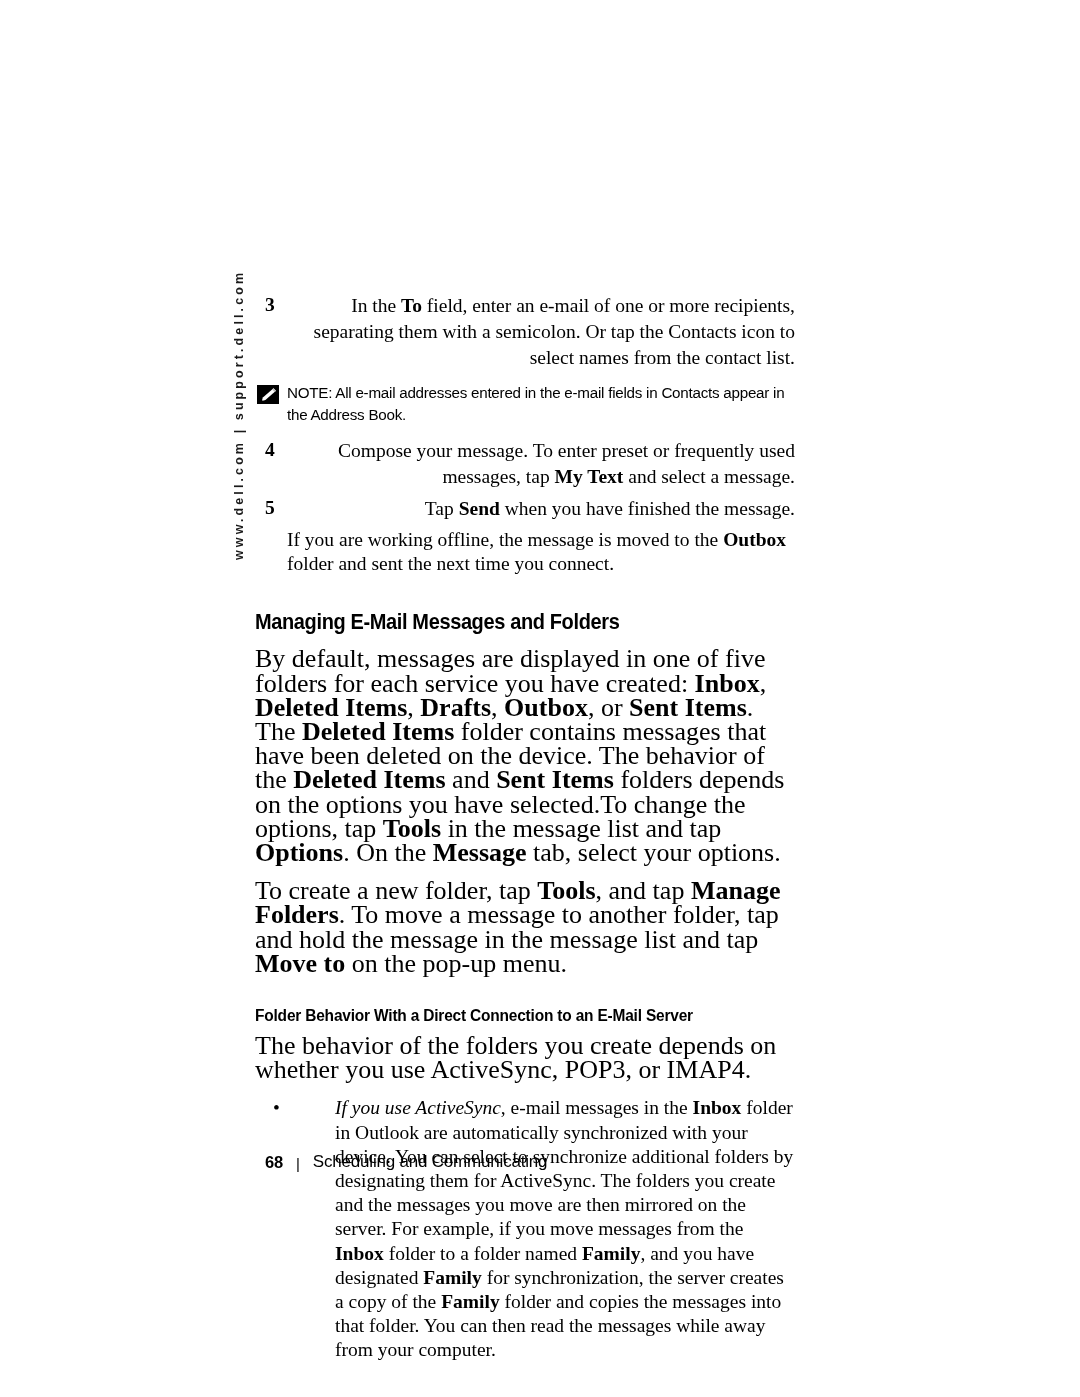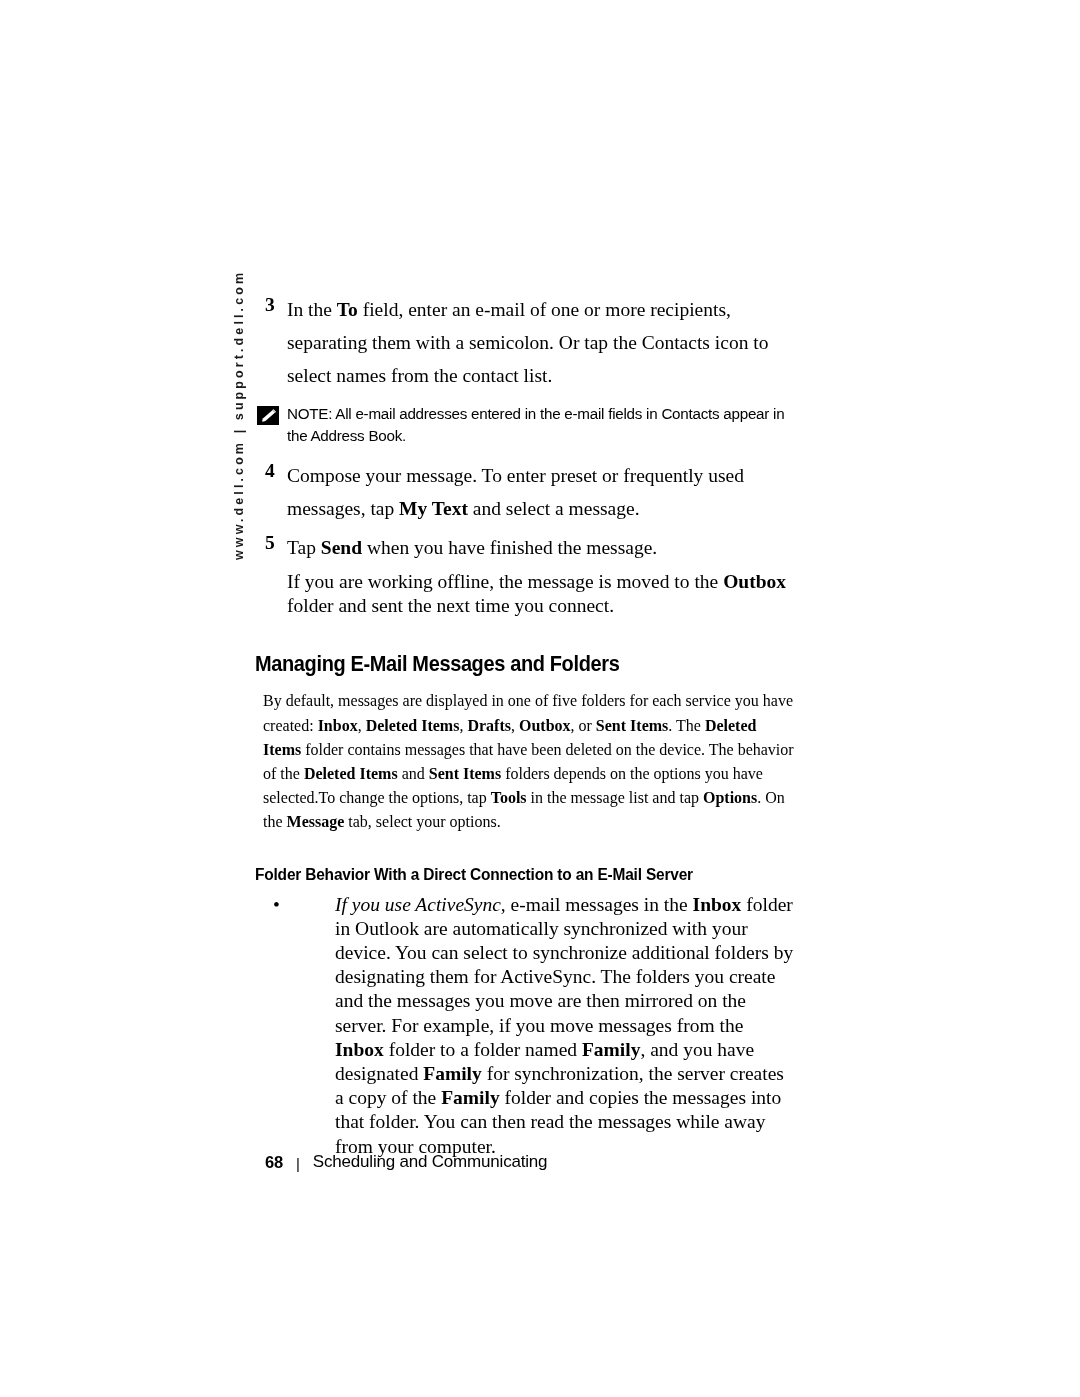--- a/index.html
+++ b/index.html
@@ -61,22 +61,22 @@
     font-weight: bold;
     font-size: 19.5px;
     line-height: 24.2px;
     text-align: left;
     padding-left: 10px;
     box-sizing: border-box;
   }
   .step-body {
     flex: 1 1 auto;
     font-size: 19.5px;
-    line-height: 33px;
-    text-align: left;
+    line-height: 26px;
+    text-align: right;
   }
 
   
   .step-cont {
     margin-left: 32px;
     font-size: 19.5px;
     line-height: 24.2px;
     margin-bottom: 0;
   }
 
@@ -123,23 +123,23 @@
     font-weight: bold;
     font-size: 16.3px;
     letter-spacing: -0.2px;
     margin: 30px 0 9px 0;
     transform: scaleX(0.95);
     transform-origin: left center;
   }
 
   
   p.body {
-    font-size: 16px;
-    line-height: 24.2px;
-    margin: 0 0 14px 8px;
+    font-size: 26px;
+    line-height: 24.2px;
+    margin: 0 0 14px 0;
   }
 
   
   .bullet {
     display: flex;
     margin-left: 18px;
     margin-top: 4px;
   }
   .bullet-dot {
     flex: 0 0 26px;
@@ -225,23 +225,25 @@
       <div class="step-num">5</div>
       <div class="step-body"><span>Tap </span><b>Send</b><span> when you have finished the message.</span></div>
     </div>
 
     <div class="step-cont"><span>If you are working offline, the message is moved to the </span><b>Outbox</b><span> folder and sent the next time you connect.</span></div>
 
     <h2 class="section-head">Managing E-Mail Messages and Folders</h2>
 
     <p class="body"><span>By default, messages are displayed in one of five folders for each service you have created: </span><b>Inbox</b><span>, </span><b>Deleted Items</b><span>, </span><b>Drafts</b><span>, </span><b>Outbox</b><span>, or </span><b>Sent Items</b><span>. The </span><b>Deleted Items</b><span> folder contains messages that have been deleted on the device. The behavior of the </span><b>Deleted Items</b><span> and </span><b>Sent Items</b><span> folders depends on the options you have selected.To change the options, tap </span><b>Tools</b><span> in the message list and tap </span><b>Options</b><span>. On the </span><b>Message</b><span> tab, select your options.</span></p>
 
+    <p class="body"><span>To create a new folder, tap </span><b>Tools</b><span>, and tap </span><b>Manage Folders</b><span>. To move a message to another folder, tap and hold the message in the message list and tap </span><b>Move to</b><span> on the pop-up menu.</span></p>
 
     <h3 class="sub-head">Folder Behavior With a Direct Connection to an E-Mail Server</h3>
 
+    <p class="body"><span>The behavior of the folders you create depends on whether you use ActiveSync, POP3, or IMAP4.</span></p>
 
     <div class="bullet">
       <div class="bullet-dot">•</div>
       <div class="bullet-body"><i>If you use ActiveSync</i><span>, e-mail messages in the </span><b>Inbox</b><span> folder in Outlook are automatically synchronized with your device. You can select to synchronize additional folders by designating them for ActiveSync. The folders you create and the messages you move are then mirrored on the server. For example, if you move messages from the </span><b>Inbox</b><span> folder to a folder named </span><b>Family</b><span>, and you have designated </span><b>Family</b><span> for synchronization, the server creates a copy of the </span><b>Family</b><span> folder and copies the messages into that folder. You can then read the messages while away from your computer.</span></div>
     </div>
 
   </div>
 
   <div class="footer">
     <span class="footer-page">68</span>

